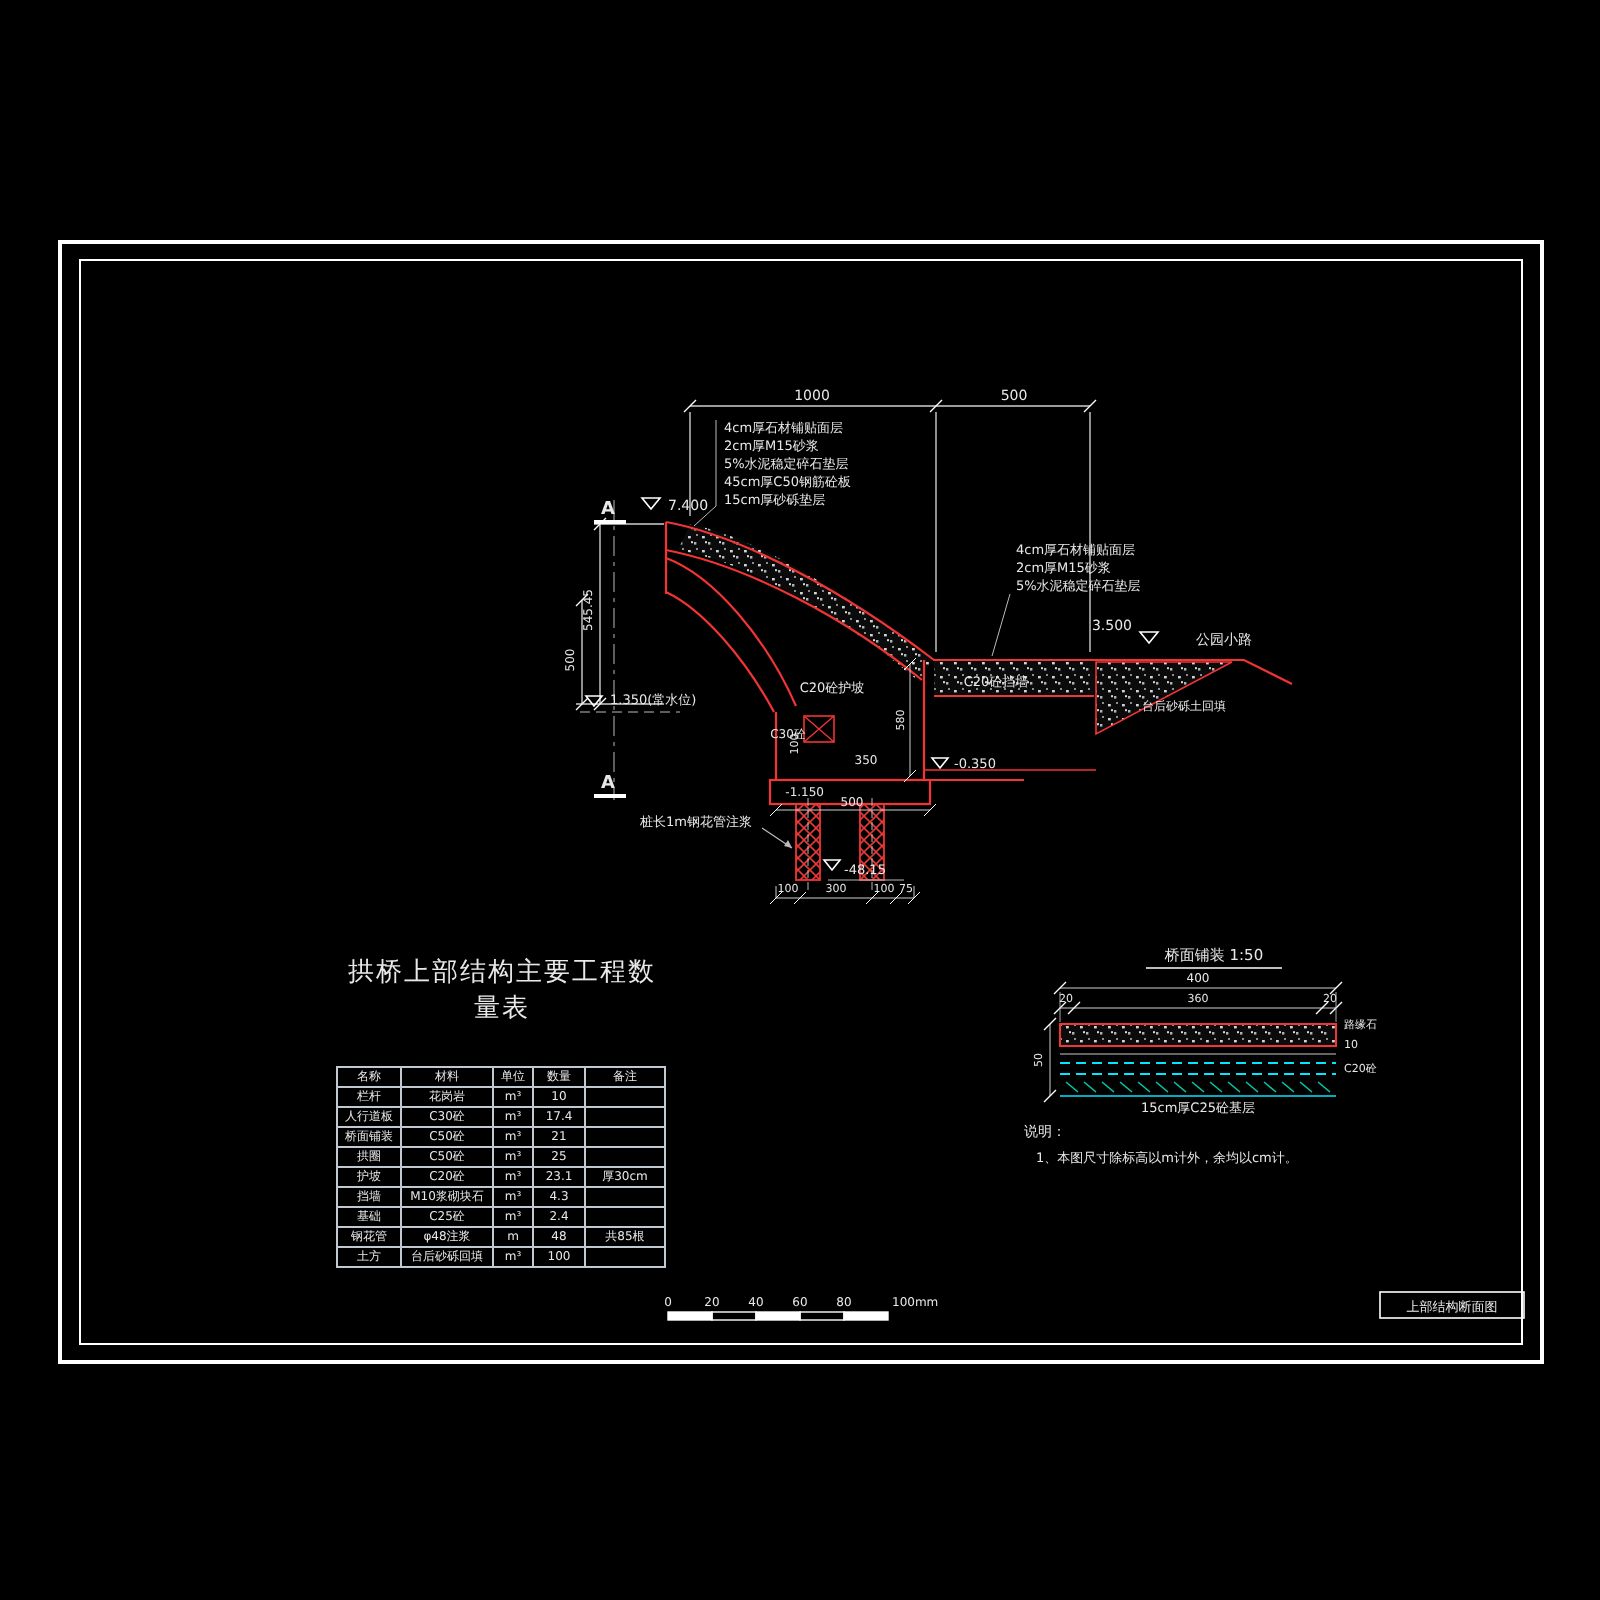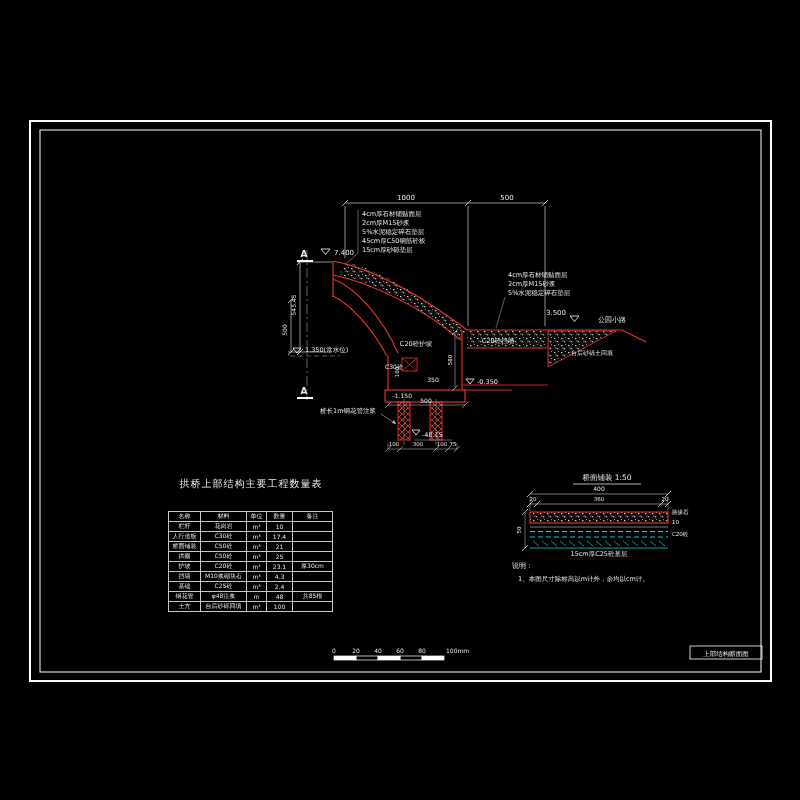--- a/index.html
+++ b/index.html
@@ -1,21 +1,21 @@
 <!DOCTYPE html>
 <html><head>
 <meta charset="utf-8">
 <style>
   html,body{margin:0;padding:0;background:#000;}
   .canvas{position:relative;width:800px;height:800px;background:#000;overflow:hidden;
           font-family:"DejaVu Sans",sans-serif;}
   svg{position:absolute;left:0;top:0;}
   svg text{font-family:"DejaVu Sans",sans-serif;fill:#e8e8e8;}
   .qty-table-wrap{position:absolute;left:168px;top:477px;width:166px;color:#e8e8e8;}
-  .qty-title{text-align:center;font-size:10px;letter-spacing:1px;margin-bottom:20px;}
+  .qty-title{text-align:center;font-size:13px;letter-spacing:1px;margin-bottom:20px;}
   table.qty{width:164px;border-collapse:collapse;table-layout:fixed;}
   .qty th,.qty td{border:1px solid #c2c8d0;font-size:6px;font-weight:normal;text-align:center;
                   height:9px;padding:0 1px;overflow:hidden;white-space:nowrap;color:#e8e8e8;}
 </style>
 </head>
 <body>
 
 <div class="canvas">
 
 <svg width="800" height="800" viewBox="0 0 800 800">

